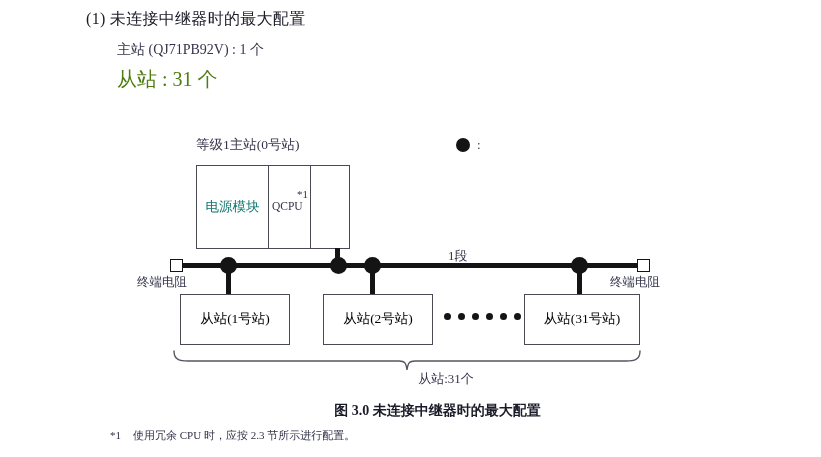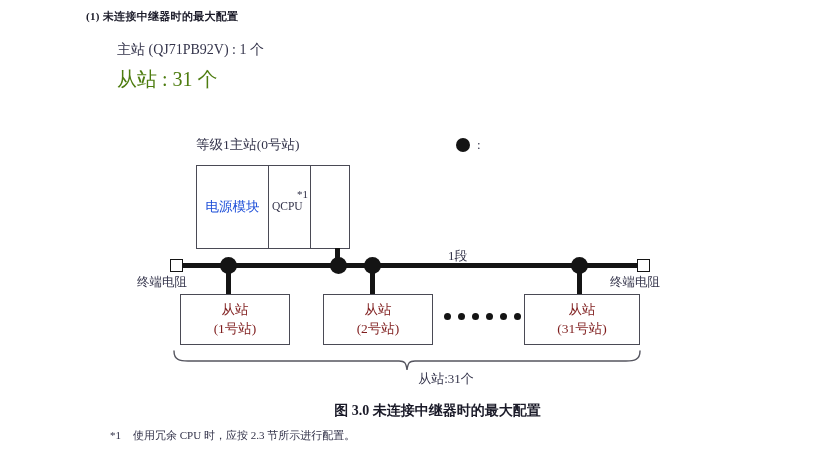--- a/index.html
+++ b/index.html
@@ -13,22 +13,22 @@
     position: relative;
     font-family: "Liberation Serif", "DejaVu Serif", serif;
     color: #2b2b3a;
     overflow: hidden;
   }
   .abs { position: absolute; }
 
   
   #heading-title {
     left: 86px; top: 9px;
-    font-size: 11px;
-    font-weight: bold;
+    font-size: 16px;
+    font-weight: normal;
     letter-spacing: 0.3px;
     color: #1a1a28;
     white-space: nowrap;
   }
   #spec-master {
     left: 117px; top: 41px;
     font-size: 14px;
     color: #33334a;
     white-space: nowrap;
   }
@@ -76,21 +76,21 @@
     box-sizing: border-box;
     position: relative;
     display: flex;
     align-items: center;
     justify-content: center;
   }
   #cell-power {
     width: 72px;
     border-right: 1.4px solid #4a4a55;
     font-size: 13.5px;
-    color: #1d4ed8;
+    color: #0f766e;
   }
   #cell-cpu {
     width: 42px;
     border-right: 1.4px solid #4a4a55;
     justify-content: flex-start;
     padding-left: 3px;
   }
   #cell-cpu-label {
     font-size: 11.5px;
     color: #33334a;
@@ -171,26 +171,26 @@
   #slave-drop-3 { left: 577px; }
 
   
   .slave-box {
     box-sizing: border-box;
     border: 1.4px solid #4a4a55;
     background: #fff;
     top: 294px;
     height: 51px;
     display: flex;
-    flex-direction: column;
+    flex-direction: row;
     align-items: center;
     justify-content: center;
     line-height: 1.35;
     font-size: 13.5px;
-    color: #7f1d1d;
+    color: #000000;
   }
   #slave-box-1 { left: 180px; width: 110px; }
   #slave-box-2 { left: 323px; width: 110px; }
   #slave-box-31 { left: 524px; width: 116px; }
 
   
   #ellipsis {
     left: 444px; top: 313px;
     display: flex;
     gap: 7px;

